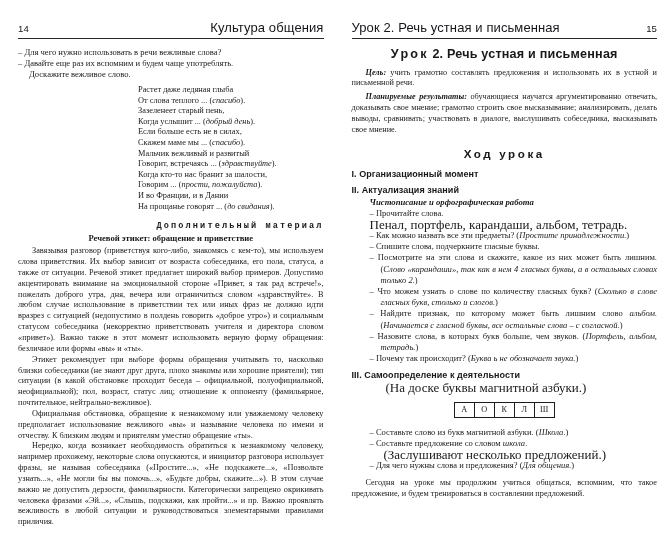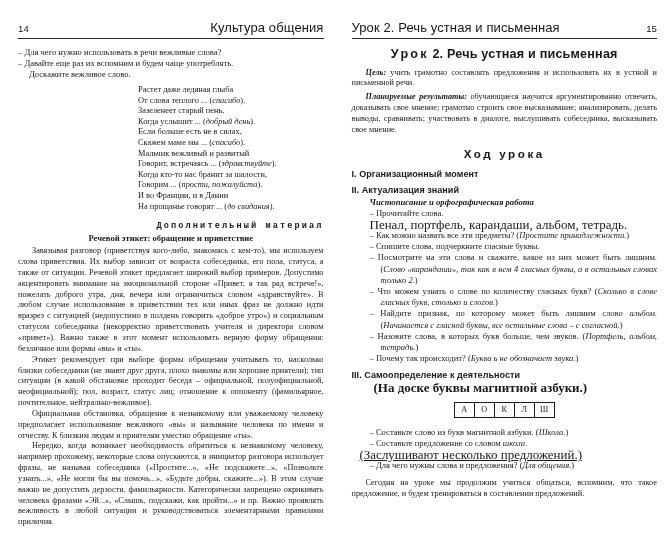--- a/index.html
+++ b/index.html
@@ -237,32 +237,32 @@
         <p class="dash-item" style="margin-left: 18px;"><span>– Как можно назвать все эти предметы? (</span><span class="ital">Простите принадлежности.</span><span>)</span></p>
         <p class="dash-item" style="margin-left: 18px;"><span>– Спишите слова, подчеркните гласные буквы.</span></p>
         <p class="dash-item" style="margin-left: 18px;"><span>– Посмотрите на эти слова и скажите, какое из них может быть лишним. (</span><span class="ital">Слово «карандаши», так как в нем 4 гласных буквы, а в остальных словах только 2.</span><span>)</span></p>
         <p class="dash-item" style="margin-left: 18px;"><span>– Что можем узнать о слове по количеству гласных букв? (</span><span class="ital">Сколько в слове гласных букв, столько и слогов.</span><span>)</span></p>
         <p class="dash-item" style="margin-left: 18px;"><span>– Найдите признак, по которому может быть лишним слово </span><span class="ital">альбом</span><span>. (</span><span class="ital">Начинается с гласной буквы, все остальные слова – с согласной.</span><span>)</span></p>
         <p class="dash-item" style="margin-left: 18px;"><span>– Назовите слова, в которых букв больше, чем звуков. (</span><span class="ital">Портфель, альбом, тетрадь.</span><span>)</span></p>
         <p class="dash-item" style="margin-left: 18px;"><span>– Почему так происходит? (</span><span class="ital">Буква ь не обозначает звука.</span><span>)</span></p>
       </div>
 
     <div class="roman-heading">III. Самоопределение к деятельности</div>
-    <p class="plain-line" style="margin-left:22px;font-weight:bold;">(На доске буквы магнитной азбуки.)</p>
+    <p class="plain-line" style="margin-left:34px;">(На доске буквы магнитной азбуки.)</p>
 
     <div class="letters" id="letters">
         <div class="box">А</div>
         <div class="box">О</div>
         <div class="box">К</div>
         <div class="box">Л</div>
         <div class="box">Ш</div>
       </div>
 
     <div class="right-body" id="items3">
         <p class="dash-item" style="margin-left: 18px;"><span>– Составьте слово из букв магнитной азбуки. (</span><span class="ital">Школа.</span><span>)</span></p>
         <p class="dash-item" style="margin-left: 18px;"><span>– Составьте предложение со словом </span><span class="ital">школа</span><span>.</span></p>
-        <p class="plain-line" style="margin-left: 8px; text-indent: 0px; padding-left: 0px; text-decoration: underline;"><span>(Заслушивают несколько предложений.)</span></p>
+        <p class="plain-line" style="margin-left: 32px; text-indent: 0px; padding-left: 0px;"><span>(Заслушивают несколько предложений.)</span></p>
         <p class="dash-item" style="margin-left: 18px;"><span>– Для чего нужны слова и предложения? (</span><span class="ital">Для общения.</span><span>)</span></p>
       </div>
 
     <p class="indent" style="margin-top:7px;">Сегодня на уроке мы продолжим учиться общаться, вспомним, что такое предложение, и будем тренироваться в составлении предложений.</p>
   </div>
 </div>
 
 </body></html>

